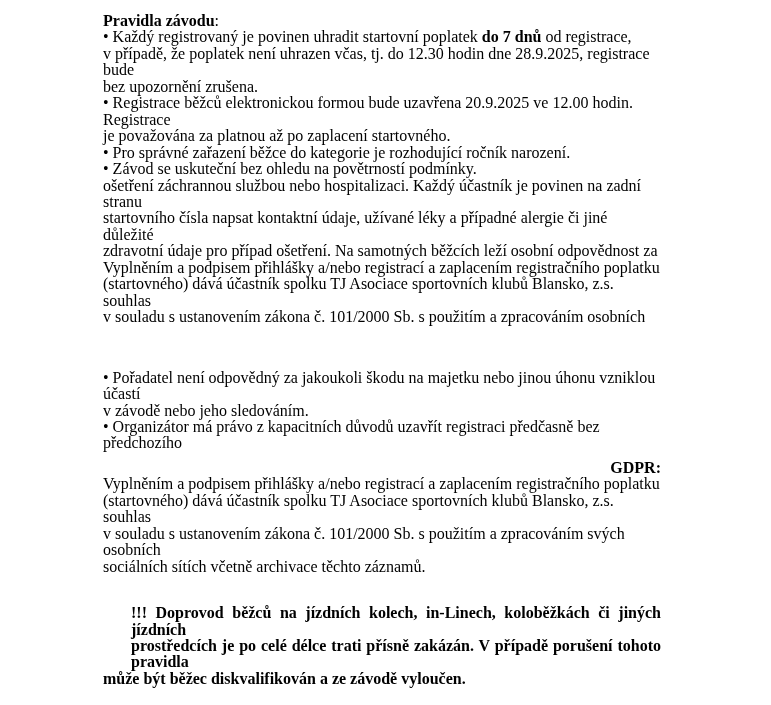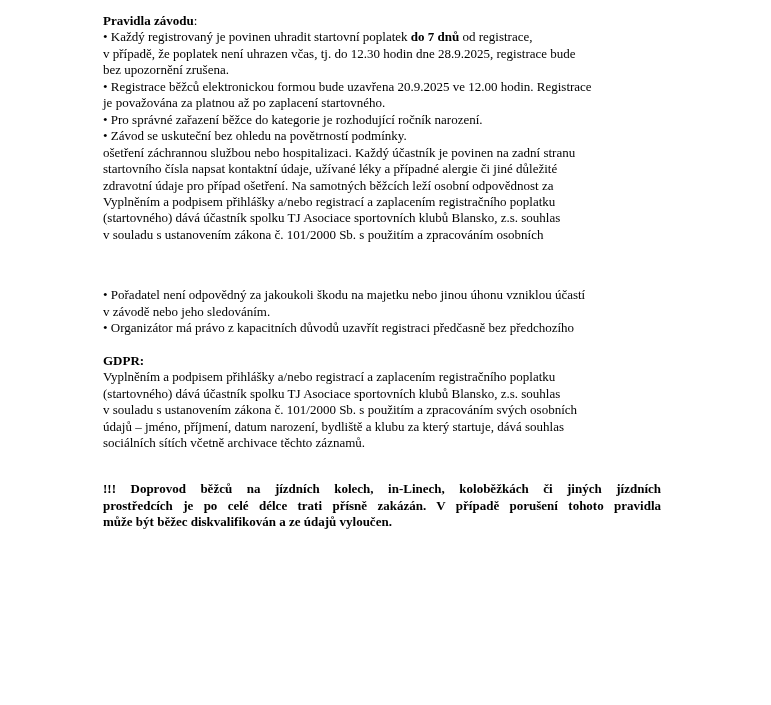--- a/index.html
+++ b/index.html
@@ -12,32 +12,33 @@
     height: 705px;
     position: relative;
     overflow: hidden;
   }
   .doc {
     position: absolute;
     left: 103px;
     top: 13px;
     width: 558px;
     font-family: "Liberation Serif", "DejaVu Serif", serif;
-    font-size: 13px;
+    font-size: 16px;
     line-height: 16.45px;
     color: #000000;
   }
   .ln { min-height: 16.45px; }
   .b { font-weight: bold; }
   .gap-section { margin-top: 44px; }   
-  .gap-line    { margin-top: 16px; }   
+  .gap-line    { margin-top: 8px; text-align: right; }   
   .gap-warn    { margin-top: 30px; }   
   .jl {
     text-align: justify;
     text-align-last: justify;
+    margin-left: 28px;
   }
 </style>
 </head>
 <body>
 
 <div class="doc">
 
   <div class="ln"><span class="b">Pravidla závodu</span><span>:</span></div>
 
   <div class="ln"><span>• Každý registrovaný je povinen uhradit startovní poplatek </span><span class="b">do 7 dnů</span><span> od registrace,</span></div>
@@ -55,20 +56,19 @@
   <div class="ln"><span>v souladu s ustanovením zákona č. 101/2000 Sb. s použitím a zpracováním osobních</span></div>
 
   <div class="ln gap-section"><span>• Pořadatel není odpovědný za jakoukoli škodu na majetku nebo jinou úhonu vzniklou účastí</span></div>
   <div class="ln"><span>v závodě nebo jeho sledováním.</span></div>
   <div class="ln"><span>• Organizátor má právo z kapacitních důvodů uzavřít registraci předčasně bez předchozího</span></div>
 
   <div class="ln gap-line"><span class="b">GDPR:</span></div>
   <div class="ln"><span>Vyplněním a podpisem přihlášky a/nebo registrací a zaplacením registračního poplatku</span></div>
   <div class="ln"><span>(startovného) dává účastník spolku TJ Asociace sportovních klubů Blansko, z.s. souhlas</span></div>
   <div class="ln"><span>v souladu s ustanovením zákona č. 101/2000 Sb. s použitím a zpracováním svých osobních</span></div>
-  <div class="ln"><span>údajů – jméno, příjmení, datum narození, bydliště a klubu za který startuje, dává souhlas</span></div>
   <div class="ln"><span>sociálních sítích včetně archivace těchto záznamů.</span></div>
 
   <div class="ln gap-warn jl"><span class="b">!!! Doprovod běžců na jízdních kolech, in-Linech, koloběžkách či jiných jízdních</span></div>
   <div class="ln jl"><span class="b">prostředcích je po celé délce trati přísně zakázán. V případě porušení tohoto pravidla</span></div>
-  <div class="ln"><span class="b">může být běžec diskvalifikován a ze údajů vyloučen.</span></div>
+  <div class="ln"><span class="b">může být běžec diskvalifikován a ze závodě vyloučen.</span></div>
 
 </div>
 
 </body></html>

